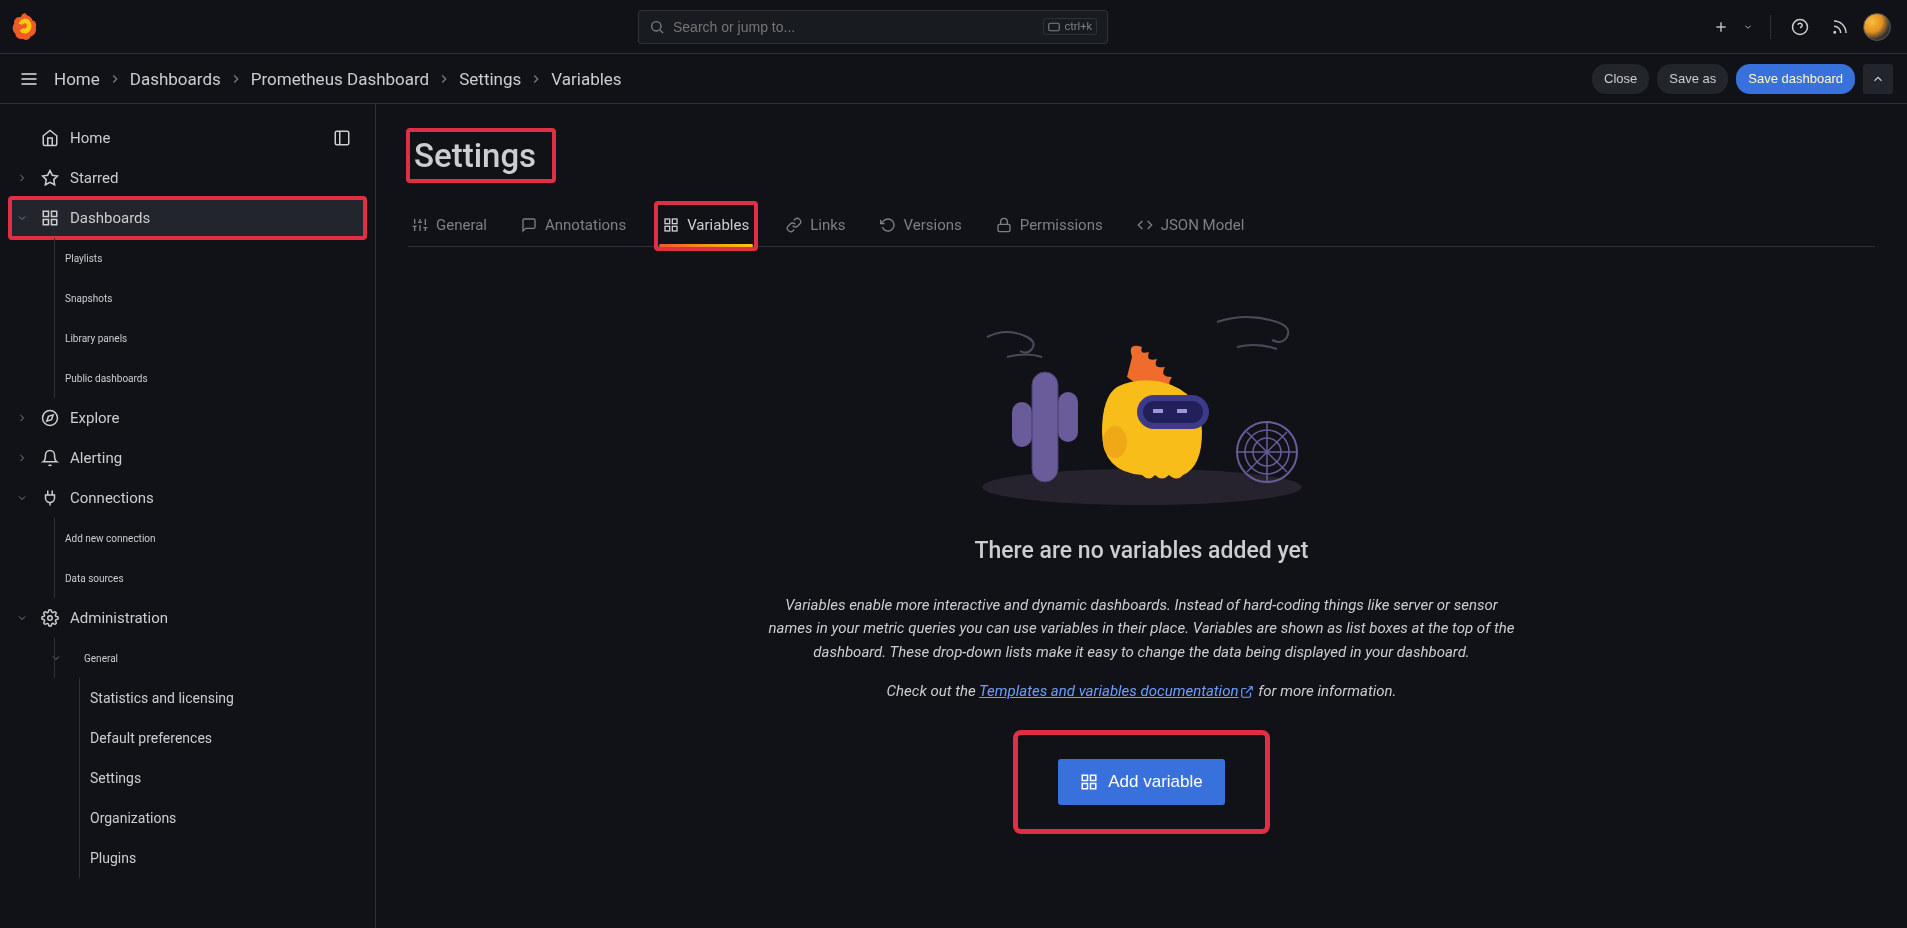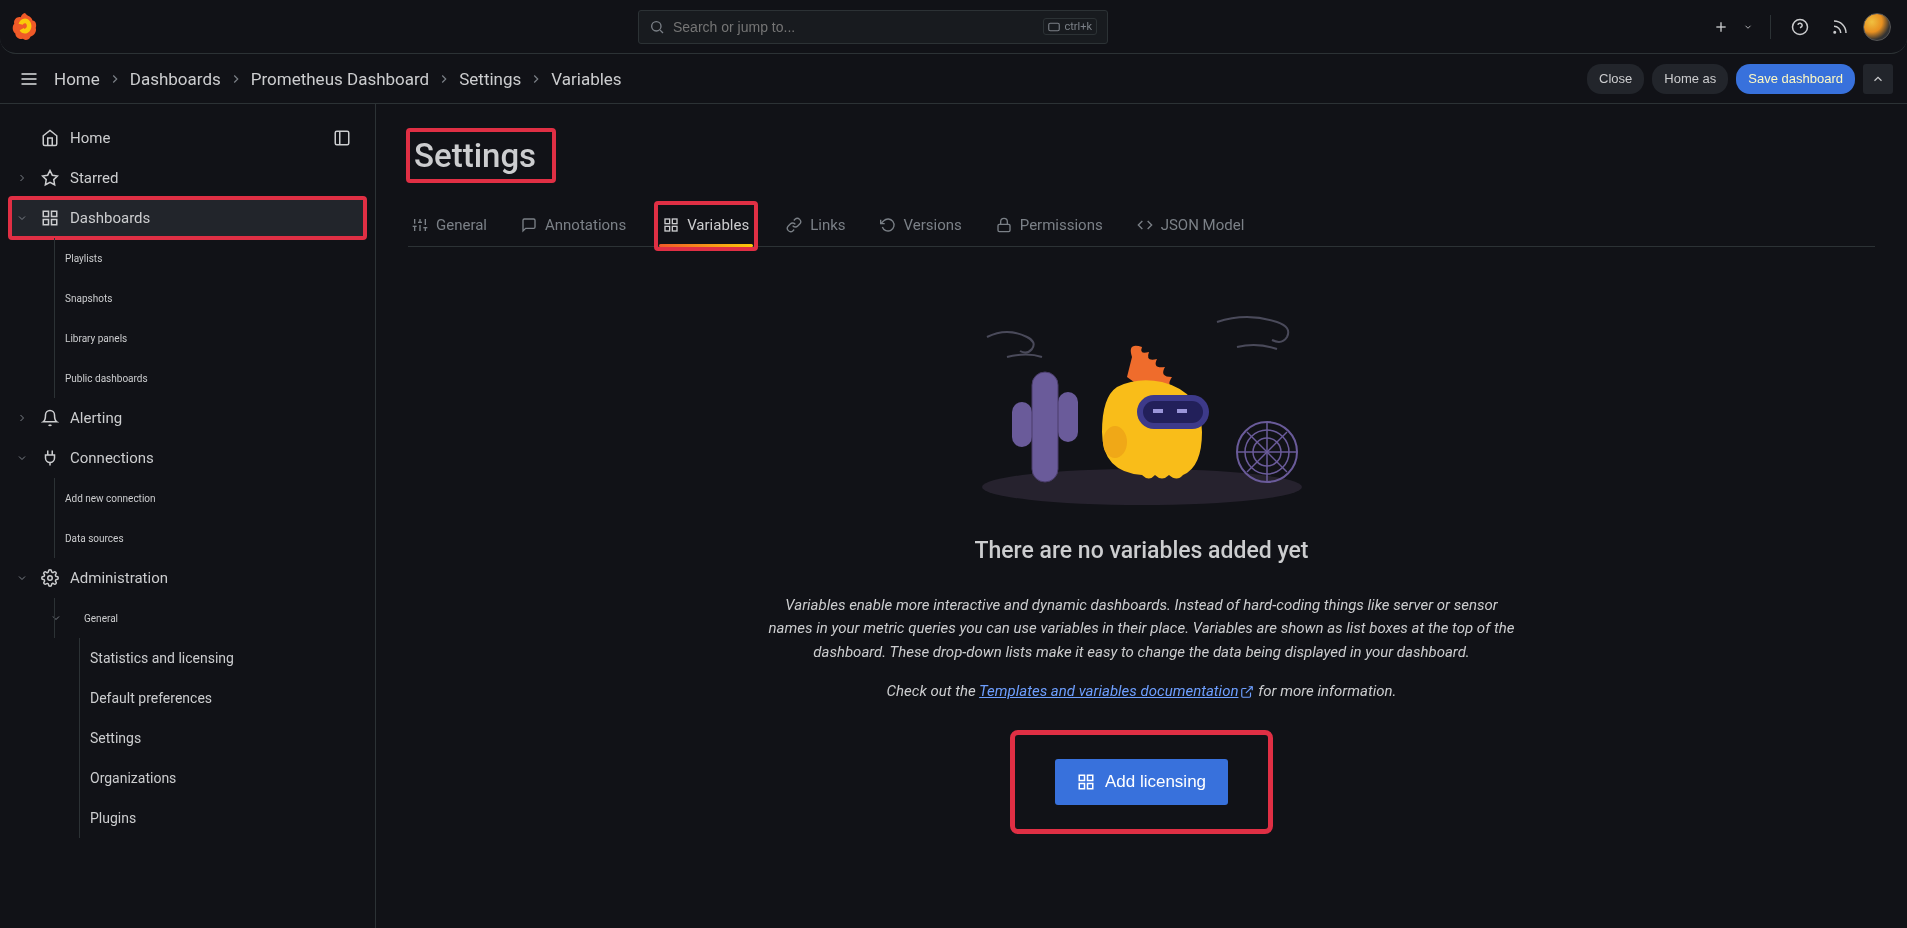--- a/index.html
+++ b/index.html
@@ -26,21 +26,20 @@
   svg { display: block; }
 
   
   .topbar {
     height: 54px;
     display: flex;
     align-items: center;
     padding: 0 8px;
     border-bottom: 1px solid var(--border);
     gap: 8px;
-    border-radius: 16px;
   }
   .logo {
     width: 34px; height: 34px; display:flex; align-items:center; justify-content:center;
   }
   .search-wrap {
     flex: 1;
     display: flex;
     justify-content: center;
   }
   .search {
@@ -329,21 +328,21 @@
     <span class="crumb">Settings</span>
     <span class="sep">
         <svg width="14" height="14" viewBox="0 0 24 24" fill="none" stroke="currentColor" stroke-width="2">
           <polyline points="9 18 15 12 9 6"></polyline>
         </svg>
       </span>
     <span class="crumb" style="cursor:default">Variables</span>
   </div>
   <div class="actionbar-right">
     <button class="btn">Close</button>
-    <button class="btn">Home as</button>
+    <button class="btn">Save as</button>
     <button class="btn btn-primary">Save dashboard</button>
     <div class="icon-sq">
       <svg width="14" height="14" viewBox="0 0 24 24" fill="none" stroke="currentColor" stroke-width="2">
           <polyline points="18 15 12 9 6 15"></polyline>
         </svg>
     </div>
   </div>
 </div>
 
 <div class="layout">
@@ -406,20 +405,34 @@
       </div>
     <div class="nav-row sub2">
         <div class="tree-line2"></div>
         <span>Library panels</span>
       </div>
     <div class="nav-row sub2">
         <div class="tree-line2"></div>
         <span>Public dashboards</span>
       </div>
 
+    <div class="nav-row">
+      <span class="chev">
+          <svg width="12" height="12" viewBox="0 0 24 24" fill="none" stroke="currentColor" stroke-width="2">
+            <polyline points="9 18 15 12 9 6"></polyline>
+          </svg>
+        </span>
+      <span class="nicon">
+          <svg width="18" height="18" viewBox="0 0 24 24" fill="none" stroke="currentColor" stroke-width="2">
+            <circle cx="12" cy="12" r="10"></circle>
+            <polygon points="16.24 7.76 14.12 14.12 7.76 16.24 9.88 9.88 16.24 7.76"></polygon>
+          </svg>
+        </span>
+      <span>Explore</span>
+    </div>
 
     <div class="nav-row">
       <span class="chev">
           <svg width="12" height="12" viewBox="0 0 24 24" fill="none" stroke="currentColor" stroke-width="2">
             <polyline points="9 18 15 12 9 6"></polyline>
           </svg>
         </span>
       <span class="nicon">
           <svg width="18" height="18" viewBox="0 0 24 24" fill="none" stroke="currentColor" stroke-width="2">
             <path d="M18 8A6 6 0 0 0 6 8c0 7-3 9-3 9h18s-3-2-3-9"></path>
@@ -622,18 +635,18 @@
             </span></a><span> for more information.</span>
       </p>
       <div class="add-var-wrap">
         <button class="add-var-btn">
           <svg width="18" height="18" viewBox="0 0 24 24" fill="none" stroke="currentColor" stroke-width="2">
               <rect x="3" y="3" width="7" height="7"></rect>
               <rect x="14" y="3" width="7" height="7"></rect>
               <rect x="14" y="14" width="7" height="7"></rect>
               <rect x="3" y="14" width="7" height="7"></rect>
             </svg>
-          <span>Add licensing</span>
+          <span>Add variable</span>
         </button>
       </div>
     </div>
   </div>
 </div>
 
 </body></html>

